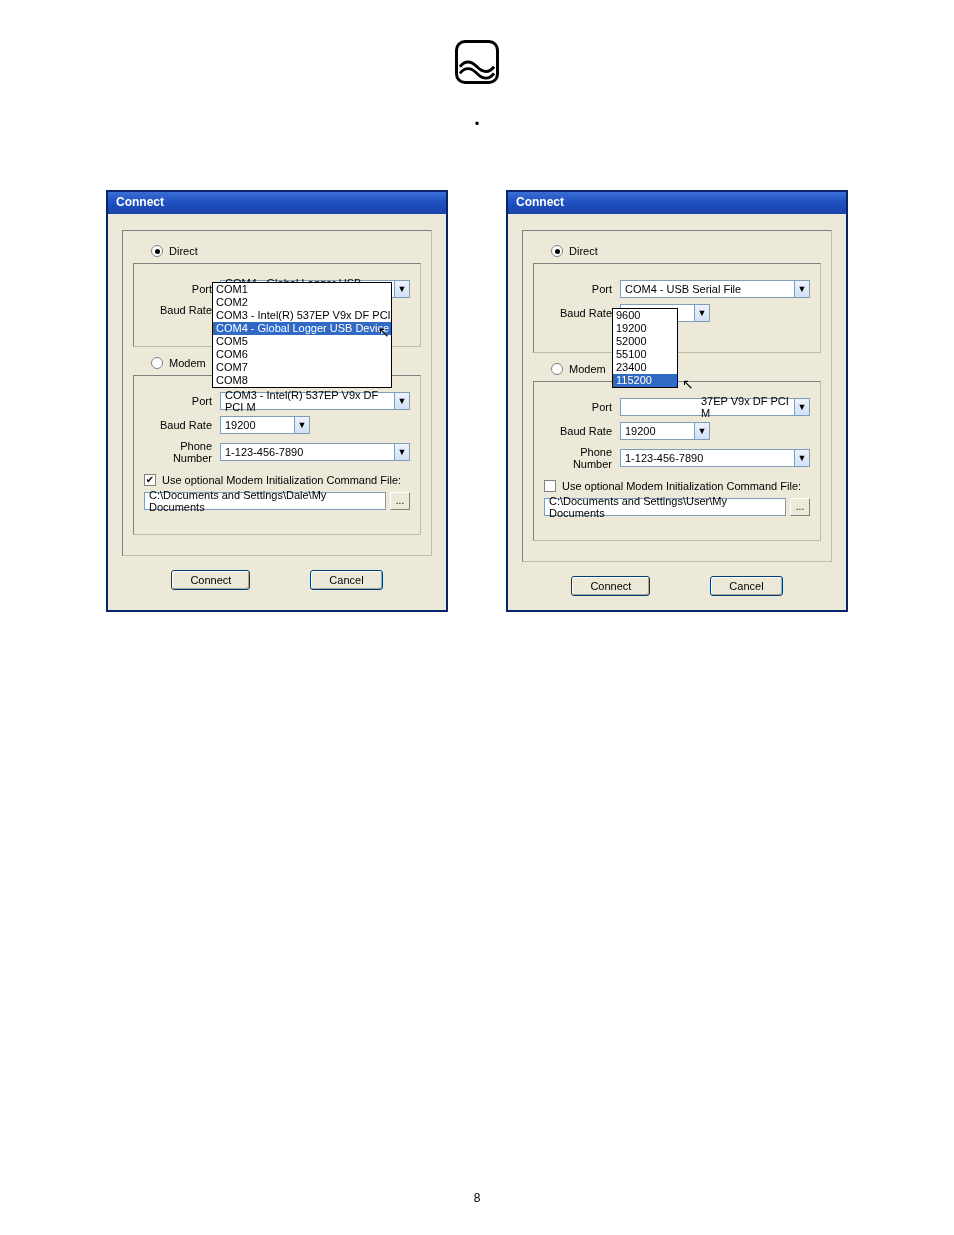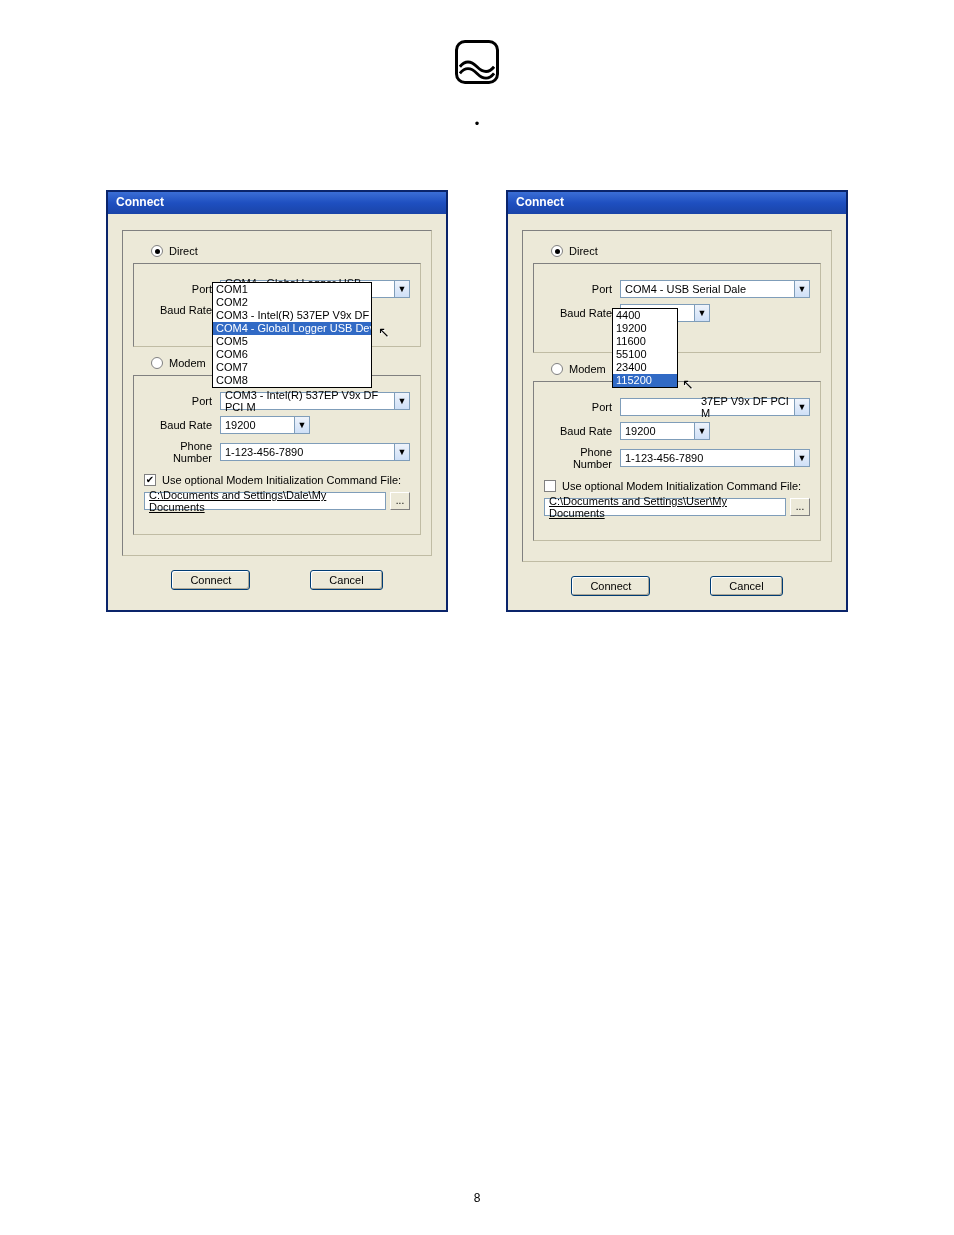--- a/index.html
+++ b/index.html
@@ -134,21 +134,20 @@
   }
   .textbox {
     background: #fff;
     border: 1px solid #7f9db9;
     height: 18px;
     padding: 0 4px;
     font-size: 11px;
     display: flex;
     align-items: center;
     flex: 1;
-    text-decoration: underline;
   }
   .check-row {
     display: flex;
     align-items: center;
     gap: 6px;
     margin: 10px 0 6px 0;
     font-size: 11px;
   }
   .checkbox {
     width: 12px; height: 12px;
@@ -255,21 +254,21 @@
               <span class="field-label">Port</span>
               <div class="combo">
                 <span>COM4 - Global Logger USB Device</span>
                 <span class="arrow-btn">▼</span>
               </div>
             </div>
             <div class="field-row">
               <span class="field-label">Baud Rate</span>
             </div>
 
-            <div class="dropdown-open" style="left:78px; top:18px; width:160px;">
+            <div class="dropdown-open" style="left:78px; top:18px; width:180px;">
               <div class="opt">COM1</div>
               <div class="opt">COM2</div>
               <div class="opt">COM3 - Intel(R) 537EP V9x DF PCI Mode</div>
               <div class="opt sel">COM4 - Global Logger USB Device</div>
               <div class="opt">COM5</div>
               <div class="opt">COM6</div>
               <div class="opt">COM7</div>
               <div class="opt">COM8</div>
             </div>
             <span class="cursor" style="left:244px; top:60px;">↖</span>
@@ -333,36 +332,36 @@
             <span class="radio">
                 <span class="dot"></span>
               </span>
             <span>Direct</span>
           </div>
 
           <div class="sub-panel" style="position:relative;">
             <div class="field-row">
               <span class="field-label">Port</span>
               <div class="combo">
-                <span>COM4 - USB Serial Dale</span>
+                <span>COM4 - USB Serial File</span>
                 <span class="arrow-btn">▼</span>
               </div>
             </div>
             <div class="field-row">
               <span class="field-label">Baud Rate</span>
               <div class="combo short">
                 <span>115200</span>
                 <span class="arrow-btn">▼</span>
               </div>
             </div>
 
             <div class="dropdown-open" style="left:78px; top:44px; width:66px;">
-              <div class="opt">4400</div>
+              <div class="opt">9600</div>
               <div class="opt">19200</div>
-              <div class="opt">11600</div>
+              <div class="opt">52000</div>
               <div class="opt">55100</div>
               <div class="opt">23400</div>
               <div class="opt sel">115200</div>
             </div>
             <span class="cursor" style="left:148px; top:112px;">↖</span>
           </div>
 
           <div class="radio-row">
             <span class="radio"></span>
             <span>Modem</span>

